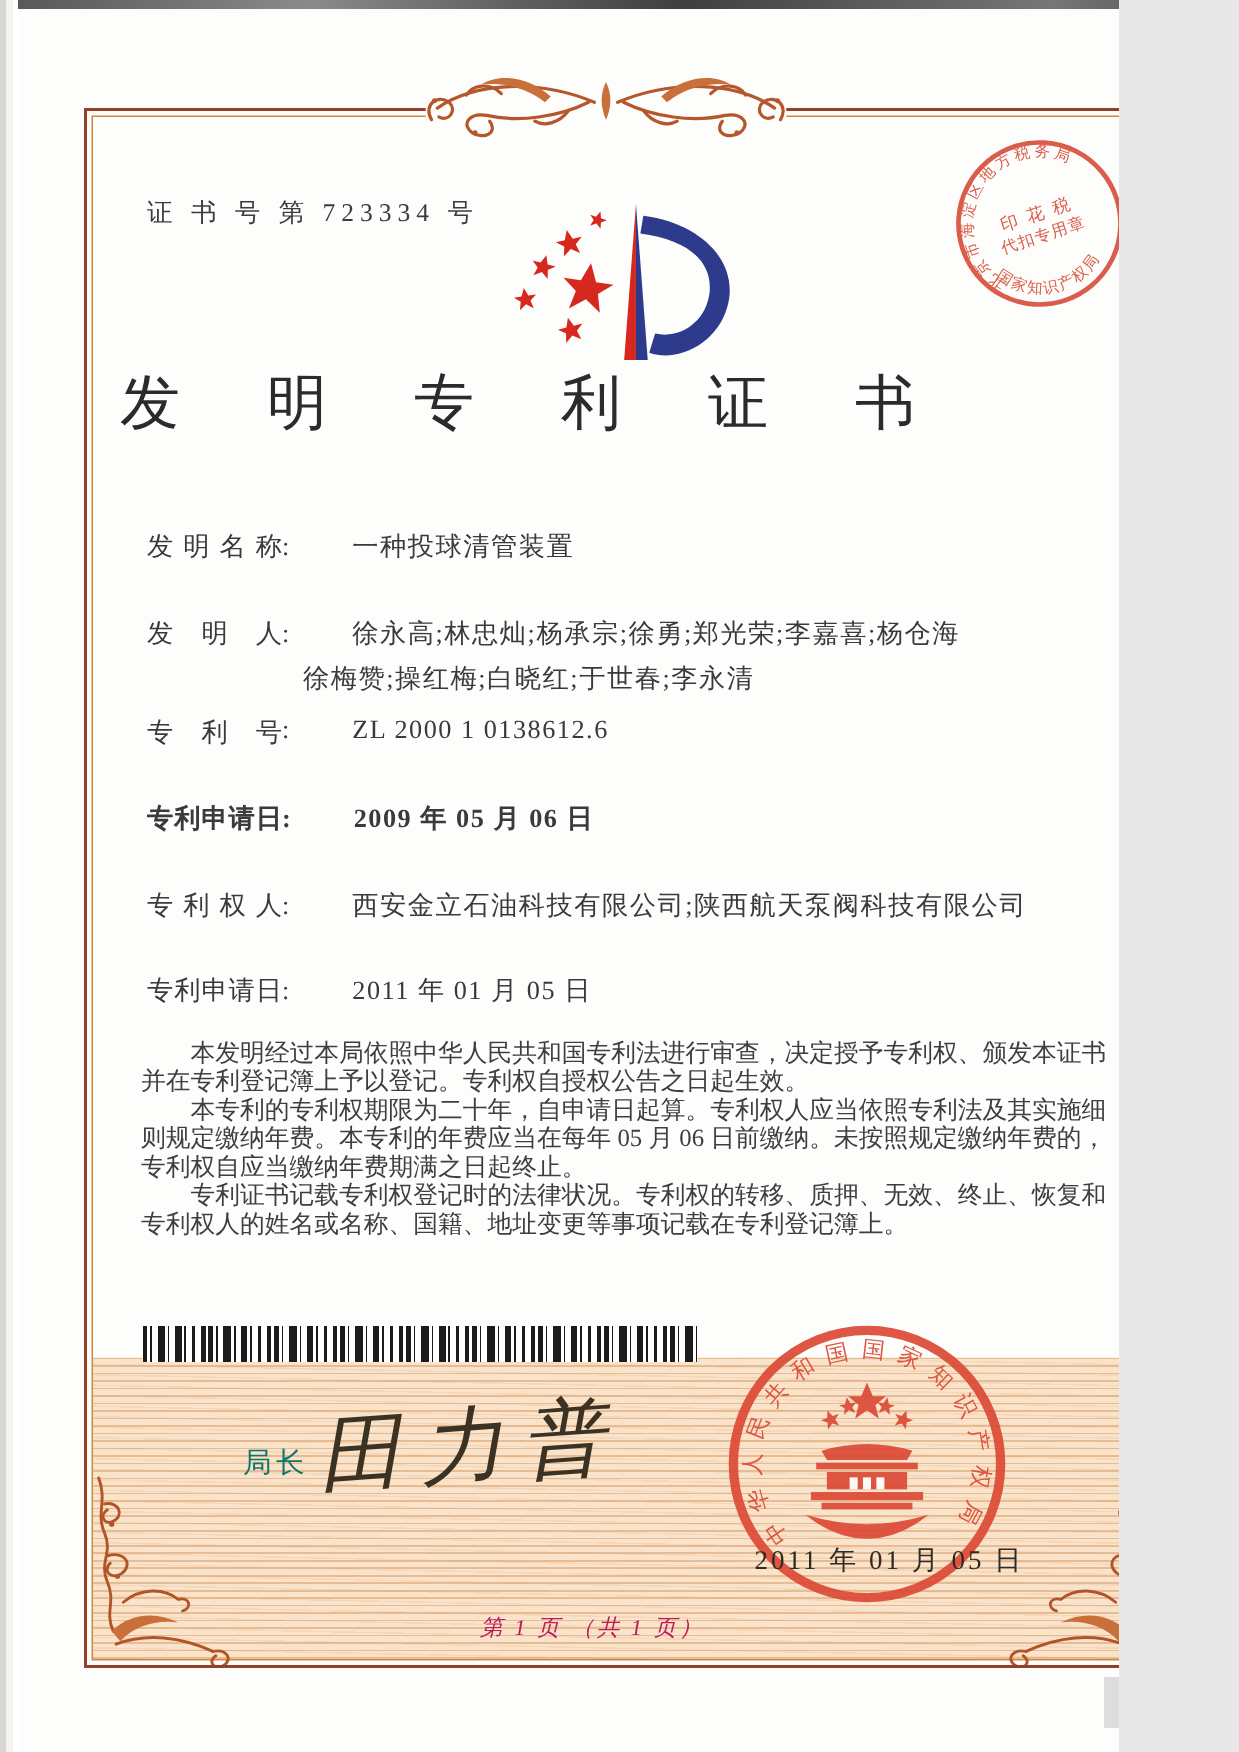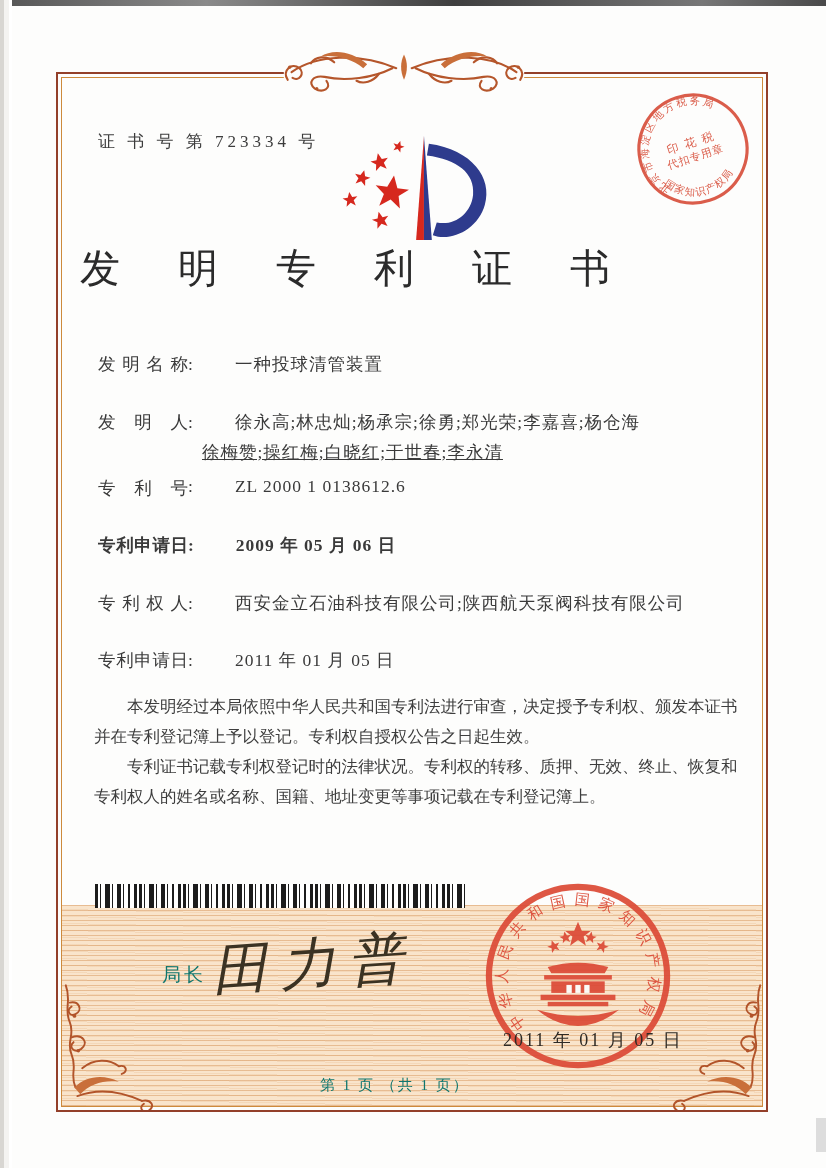--- a/index.html
+++ b/index.html
@@ -1,16 +1,16 @@
 <!DOCTYPE html>
 <html><head>
 <meta charset="utf-8">
 <style>
   html,body{margin:0;padding:0;background:#e8e8e8;}
-  .page{position:relative;width:826px;height:1168px;background:#fdfdfc;overflow:hidden;
+  .page{position:relative;width:746px;height:1168px;background:#fdfdfc;overflow:hidden;
         font-family:"Liberation Serif","DejaVu Serif",serif;color:#3a3a3a;}
   
   .scan-top{position:absolute;left:0;top:0;width:826px;height:6px;
             background:linear-gradient(90deg,#555 0%,#8a8a8a 25%,#3f3f3f 55%,#777 85%,#4a4a4a 100%);}
   .scan-left{position:absolute;left:0;top:0;width:12px;height:1168px;
              background:linear-gradient(90deg,#d8d6d2 0 4px,#f4f3f1 4px 9px,#ffffff 9px);}
   .scan-smudge{position:absolute;right:0;top:1118px;width:10px;height:34px;background:#bdbdbd;opacity:.5;}
   
   .frame{position:absolute;left:56px;top:72px;width:712px;height:1040px;
          border:2.5px solid #93402a;box-sizing:border-box;}
@@ -24,41 +24,41 @@
   .logo{position:absolute;left:336px;top:134px;width:172px;height:110px;}
   .tax-stamp{position:absolute;left:630px;top:86px;width:126px;height:126px;opacity:.92;}
   .title{position:absolute;left:56px;top:241px;width:712px;text-align:left;
          font-size:40px;letter-spacing:24px;text-indent:24px;color:#2b2b2b;font-weight:500;}
   
   .row{position:absolute;left:98px;font-size:17.5px;color:#3a3a3a;white-space:nowrap;}
   .flabel{display:inline-block;width:90px;text-align:justify;text-align-last:justify;vertical-align:top;}
   .fcolon{display:inline-block;margin-right:10px;}
   .fvalue{display:inline-block;letter-spacing:1px;margin-left:32px;}
   .row-name{top:352px;}
-  .row-inventors{top:410px;text-decoration:underline;}
+  .row-inventors{top:410px;}
   .inv2{margin-left:104px;display:block;letter-spacing:1px;margin-top:6px;}
   .row-patno{top:476px;}
   .row-filing{top:533px;font-weight:bold;}
   .row-patentee{top:591px;}
   .row-grant{top:648px;}
   
-  .body-text{position:absolute;left:94px;top:692px;width:648px;font-size:16.5px;line-height:30px;color:#3e3e3e;}
+  .body-text{position:absolute;left:94px;top:692px;width:648px;font-size:16.5px;line-height:19px;color:#3e3e3e;}
   .body-text p{margin:0;text-indent:2em;}
   
   .barcode{position:absolute;left:95px;top:884px;width:370px;height:24px;z-index:2;
     background:repeating-linear-gradient(90deg,
       #1c1c1c 0 3px,#fff 3px 5px,#1c1c1c 5px 6px,#fff 6px 10px,
       #1c1c1c 10px 15px,#fff 15px 17px,#1c1c1c 17px 18px,#fff 18px 22px,
       #1c1c1c 22px 26px,#fff 26px 28px,#1c1c1c 28px 29px,#fff 29px 33px,
       #1c1c1c 33px 35px,#fff 35px 39px,#1c1c1c 39px 42px,#fff 42px 44px);}
   .sig-label{position:absolute;left:162px;top:962px;font-size:19px;letter-spacing:3px;color:#0f766e;z-index:3;}
   .sig-svg{position:absolute;left:205px;top:912px;width:215px;height:118px;z-index:3;}
   .big-seal{position:absolute;left:480px;top:878px;width:196px;height:196px;z-index:3;opacity:.93;}
   .seal-date{position:absolute;left:503px;top:1028px;font-size:18px;letter-spacing:2px;color:#2e2a25;z-index:5;}
-  .footer{position:absolute;left:320px;top:1076px;font-size:15px;letter-spacing:2px;color:#0f766e;z-index:4;}
+  .footer{position:absolute;left:320px;top:1076px;font-size:15px;letter-spacing:2px;color:#be185d;z-index:4;font-style:italic;}
   .ornament-top{position:absolute;left:278px;top:42px;width:252px;height:64px;}
   .flourish{position:absolute;width:106px;height:128px;z-index:2;}
   .flourish-bl{left:61px;top:982px;}
   .flourish-br{left:659px;top:982px;transform:scaleX(-1);}
 </style>
 </head>
 <body>
 
 <div class="page">
 
@@ -178,20 +178,21 @@
   <div class="row row-patentee">
     <span class="flabel">专利权人</span><span class="fcolon">:</span><span class="fvalue">西安金立石油科技有限公司;陕西航天泵阀科技有限公司</span>
   </div>
 
   <div class="row row-grant">
     <span class="flabel">专利申请日</span><span class="fcolon">:</span><span class="fvalue">2011 年 01 月 05 日</span>
   </div>
 
   <div class="body-text">
     <p>本发明经过本局依照中华人民共和国专利法进行审查，决定授予专利权、颁发本证书并在专利登记簿上予以登记。专利权自授权公告之日起生效。</p>
+    <p>本专利的专利权期限为二十年，自申请日起算。专利权人应当依照专利法及其实施细则规定缴纳年费。本专利的年费应当在每年 05 月 06 日前缴纳。未按照规定缴纳年费的，专利权自应当缴纳年费期满之日起终止。</p>
     <p>专利证书记载专利权登记时的法律状况。专利权的转移、质押、无效、终止、恢复和专利权人的姓名或名称、国籍、地址变更等事项记载在专利登记簿上。</p>
   </div>
 
   <div class="barcode"></div>
 
   <div class="sig-label">局长</div>
   <svg class="sig-svg" viewBox="0 0 215 118">
     <text x="8" y="78" transform="rotate(-4 8 78)" font-size="56" letter-spacing="12" fill="#3b3223" font-style="italic" font-family="Liberation Serif, serif">田力普</text>
   </svg>
 

